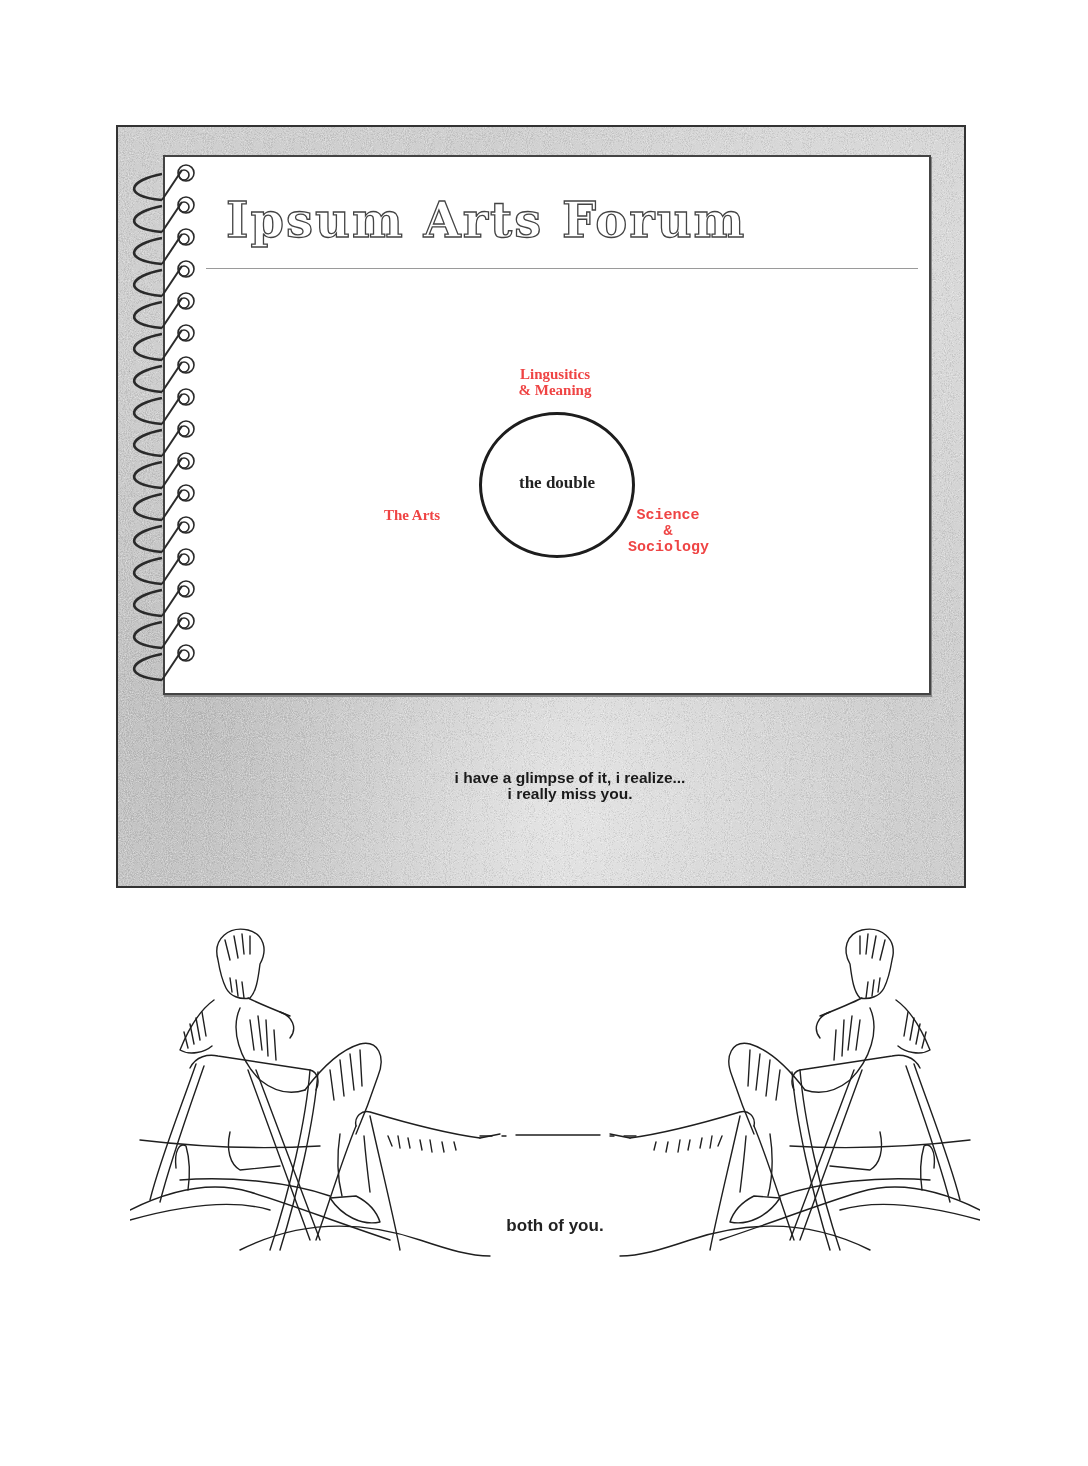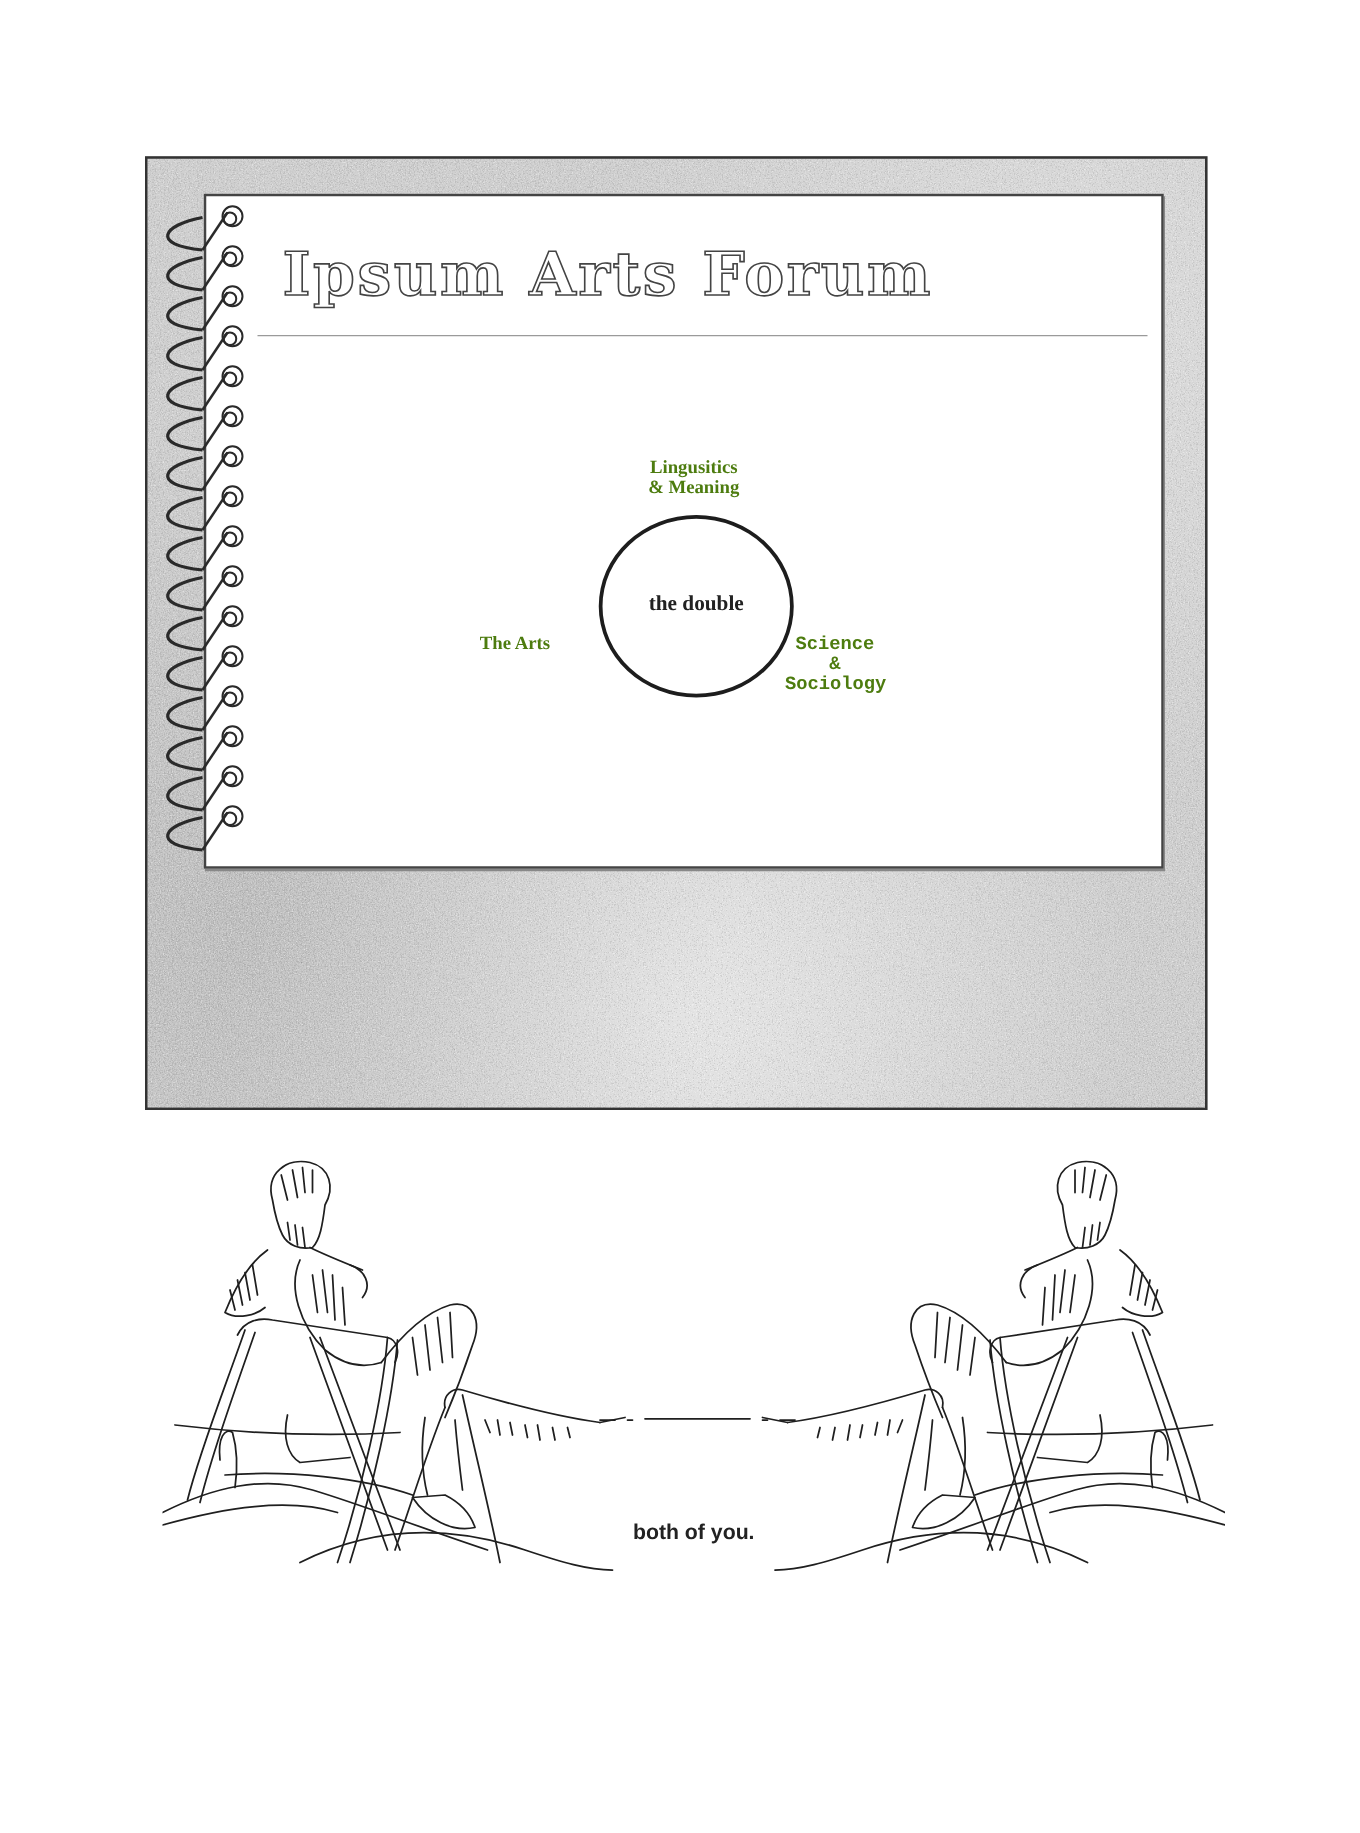--- a/index.html
+++ b/index.html
@@ -26,21 +26,21 @@
     .spiral { position: absolute; left: 120px; top: 160px; width: 90px; height: 540px; pointer-events: none; }
 
     .title {
       position: absolute; left: 226px; top: 192px;
       font-family: "DejaVu Serif", serif; font-weight: bold; font-size: 48px; letter-spacing: 2px;
       color: #ffffff; -webkit-text-stroke: 1.3px #444; white-space: nowrap;
     }
     .divider { position: absolute; left: 206px; top: 268px; width: 712px; height: 1px; background: #9a9a9a; }
 
     .diagram-label {
-      position: absolute; font-family: "Liberation Serif", serif; font-weight: bold; color: #4d7c0f;
+      position: absolute; font-family: "Liberation Serif", serif; font-weight: bold; color: #ef4444;
       font-size: 15px; line-height: 16px; text-align: center;
     }
     .lbl-top { left: 500px; top: 366px; width: 110px; }
     .lbl-left { left: 372px; top: 507px; width: 80px; }
     .lbl-right { left: 628px; top: 508px; width: 80px; text-align: center; font-family: Liberation Mono, monospace; }
     .circle {
       position: absolute; left: 479px; top: 412px; width: 156px; height: 146px;
       border: 3px solid #1d1d1d; border-radius: 50%; box-sizing: border-box;
     }
     .center-label {
@@ -119,20 +119,22 @@
 <div class="center-label">the double</div>
 <div class="diagram-label lbl-left">
   <div>The Arts</div>
 </div>
 <div class="diagram-label lbl-right">
   <div>Science &amp;</div>
   <div>Sociology</div>
 </div>
 
 <div class="caption">
+  <div>i have a glimpse of it, i realize...</div>
+  <div>i really miss you.</div>
 </div>
 
 <svg class="illustration" viewBox="0 0 850 340" xmlns="http://www.w3.org/2000/svg">
   <g fill="none" stroke="#1f1f1f" stroke-width="1.4" stroke-linecap="round" stroke-linejoin="round">
     <g id="figure">
 
       <path d="M 88 40 C 82 18, 100 6, 118 10 C 134 14, 138 30, 130 44 C 128 60, 126 72, 120 78 C 110 80, 100 76, 96 68 C 92 60, 90 52, 88 40 Z"></path>
       <path d="M 95 20 L 100 40 M 104 16 L 108 38 M 112 14 L 114 34 M 120 16 L 120 34"></path>
       <path d="M 100 58 L 102 72 M 106 60 L 108 76 M 112 62 L 114 78"></path>
 

